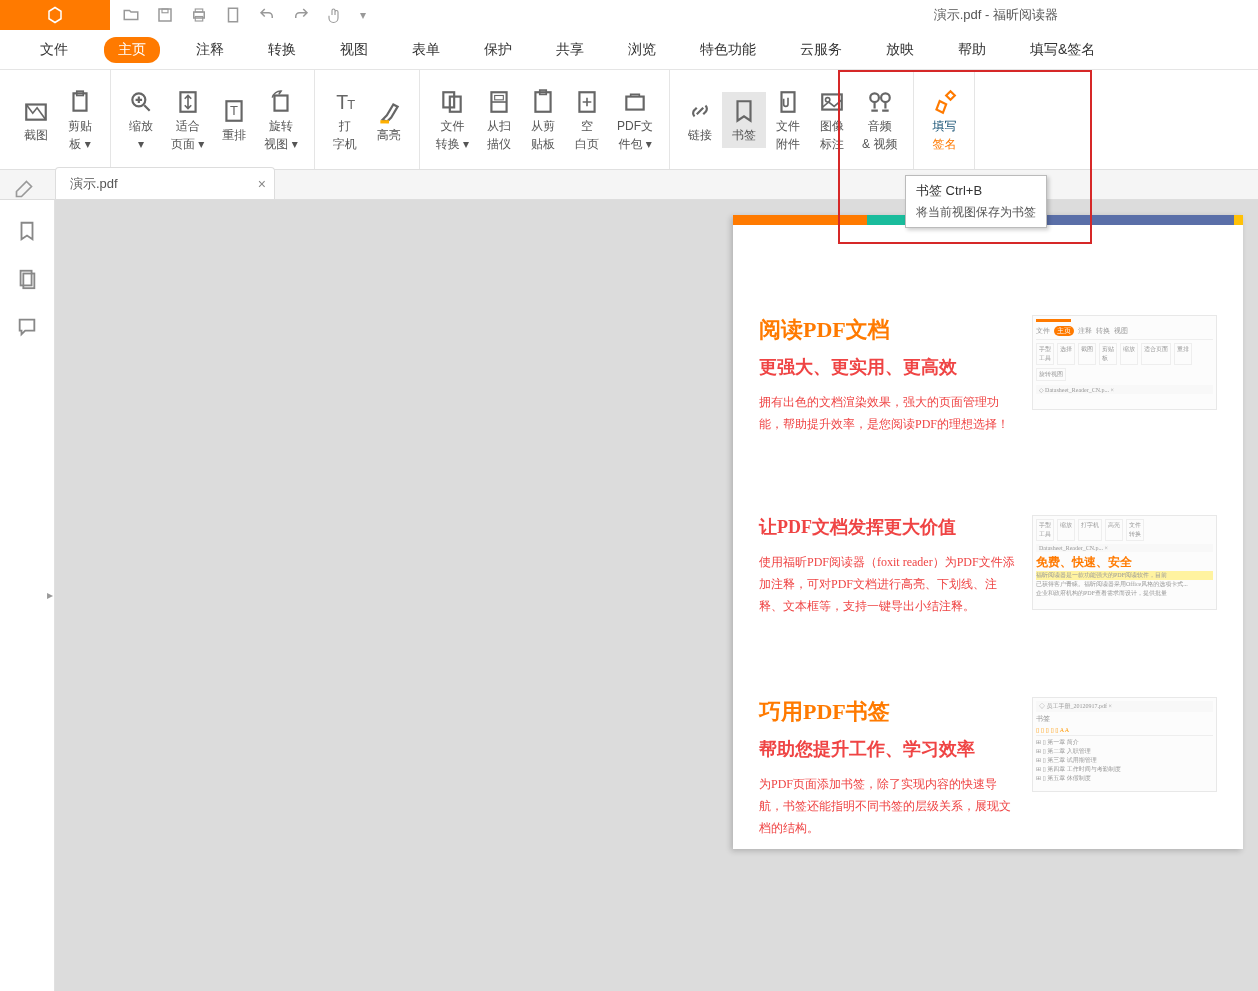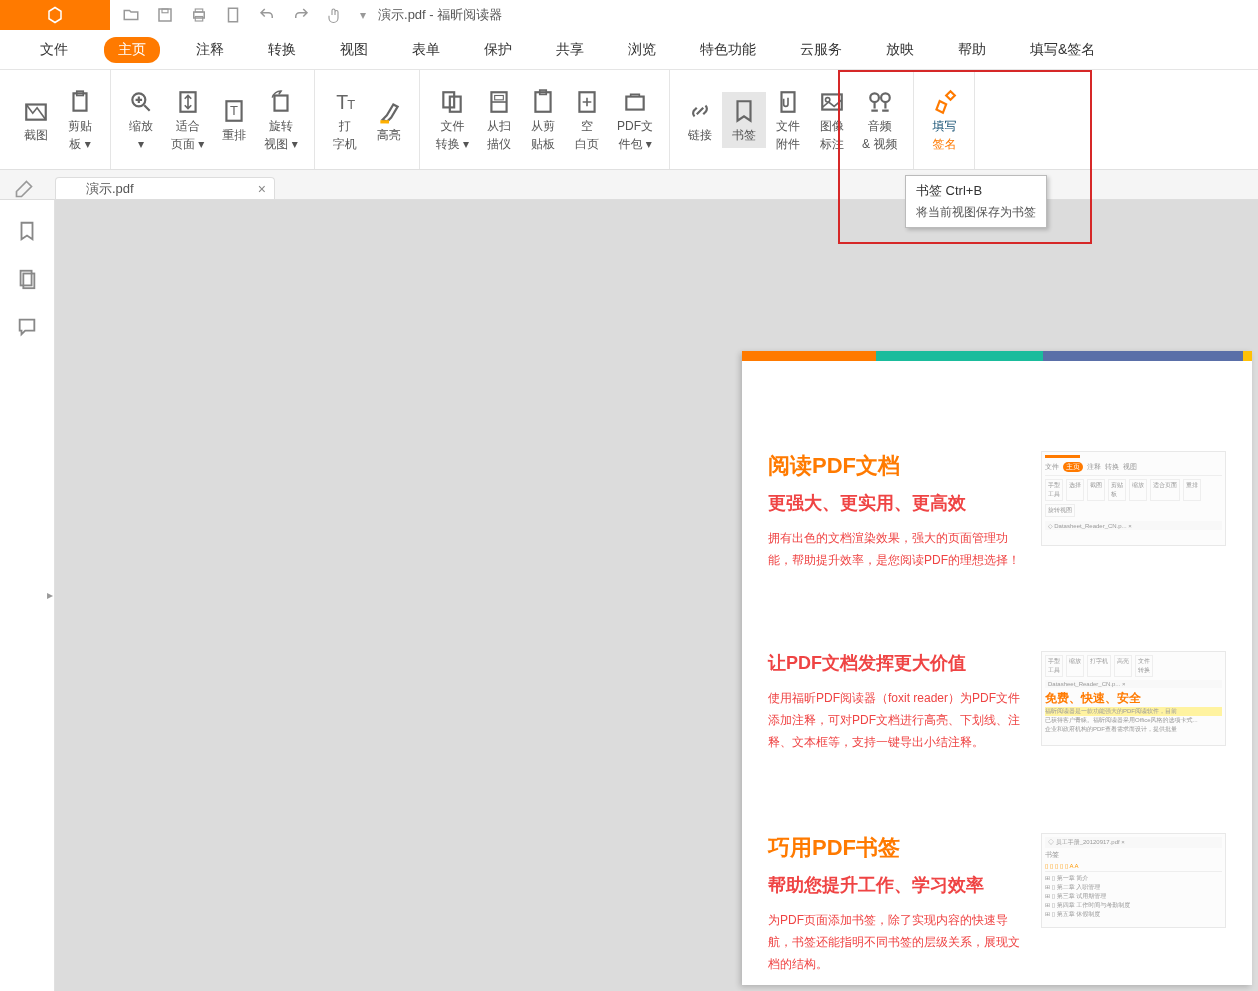--- a/index.html
+++ b/index.html
@@ -1,41 +1,41 @@
 <!DOCTYPE html>
 <html><head>
 <meta charset="utf-8">
 <style>
 * { box-sizing: border-box; margin: 0; padding: 0; }
 body { font-family: "Microsoft YaHei", sans-serif; font-size: 12px; background: #f5f5f5; width: 1258px; height: 991px; overflow: hidden; color: #333; }
 .titlebar { height: 30px; background: #fff; display: flex; align-items: center; }
 .titlebar .logo-area { width: 110px; height: 30px; background: #ff7a00; display: flex; align-items: center; justify-content: center; }
 .titlebar .qat { display: flex; align-items: center; gap: 16px; padding: 0 12px; }
-.titlebar .title-text { flex: 1; text-align: left; font-size: 13px; color: #555; }
+.titlebar .title-text { flex: 1; text-align: right; font-size: 13px; color: #555; }
 .menubar { height: 40px; background: #fff; display: flex; align-items: center; padding: 0 32px; gap: 28px; border-bottom: 1px solid #e5e5e5; }
 .menu-item { font-size: 14px; color: #333; cursor: pointer; padding: 4px 8px; }
 .menu-item.active { background: #ff7a00; color: #fff; border-radius: 12px; padding: 4px 14px; }
 .ribbon { height: 100px; background: #fff; display: flex; align-items: stretch; border-bottom: 1px solid #e0e0e0; padding: 0 6px; position: relative; }
 .ribbon-group { display: flex; align-items: center; border-right: 1px solid #e5e5e5; padding: 0 8px; }
 .ribbon-btn { display: flex; flex-direction: column; align-items: center; justify-content: center; padding: 6px 8px; cursor: pointer; min-width: 44px; text-align: center; font-size: 12px; color: #555; gap: 4px; }
 .ribbon-btn .lbl { line-height: 14px; }
 .ribbon-btn.highlighted { background: #e6e6e6; }
 .ribbon-icon { width: 26px; height: 26px; display: flex; align-items: center; justify-content: center; color: #666; }
 .redbox { position: absolute; border: 2px solid #d62828; left: 838px; top: 0; width: 254px; height: 174px; pointer-events: none; z-index: 10; }
 .tooltip { position: absolute; left: 905px; top: 175px; background: #fff; border: 1px solid #bbb; box-shadow: 2px 2px 4px rgba(0,0,0,0.2); padding: 6px 10px; z-index: 20; font-size: 13px; }
 .tooltip .t-title { font-weight: normal; color: #333; }
 .tooltip .t-body { font-size: 12px; color: #555; margin-top: 4px; }
 .tab-bar { height: 30px; background: #f5f5f5; display: flex; align-items: flex-end; padding-left: 55px; border-bottom: 1px solid #ddd; }
-.doc-tab { background: #fff; height: 22px; display: flex; align-items: center; padding: 0 30px 0 30px; border-radius: 4px 4px 0 0; position: relative; font-size: 13px; color: #555; border-top: 1px solid #ddd; border-left: 1px solid #ddd; border-right: 1px solid #ddd; min-width: 220px; }
+.doc-tab { background: #fff; height: 32px; display: flex; align-items: center; padding: 0 30px 0 14px; border-radius: 4px 4px 0 0; position: relative; font-size: 13px; color: #555; border-top: 1px solid #ddd; border-left: 1px solid #ddd; border-right: 1px solid #ddd; min-width: 220px; }
 .doc-tab .close-x { position: absolute; right: 8px; font-size: 14px; color: #888; cursor: pointer; }
 .main { display: flex; height: calc(991px - 30px - 40px - 100px - 30px); }
 .left-panel { width: 55px; background: #fff; border-right: 1px solid #e0e0e0; display: flex; flex-direction: column; align-items: center; padding-top: 20px; gap: 26px; position: relative; }
 .left-panel .panel-icon { width: 22px; height: 22px; color: #888; cursor: pointer; }
 .expand-handle { position: absolute; top: 380px; left: 45px; width: 10px; height: 30px; display: flex; align-items: center; justify-content: center; color: #999; cursor: pointer; }
-.doc-area { flex: 1; background: #dcdcdc; display: flex; justify-content: flex-end; align-items: flex-end; padding: 6px; overflow: hidden; }
+.doc-area { flex: 1; background: #dcdcdc; display: flex; justify-content: flex-end; align-items: flex-start; padding: 15px; overflow: hidden; font-family: Liberation Serif, serif; }
 .pdf-page { width: 510px; background: #fff; margin-top: 0; box-shadow: -2px 2px 6px rgba(0,0,0,0.2); position: relative; }
 .accent-strip { position: absolute; top: 0; left: 0; right: 0; height: 10px; display: flex; }
 .accent-strip .s1 { background: #ff7a00; flex: 1.2; }
 .accent-strip .s2 { background: #1abc9c; flex: 1.5; }
 .accent-strip .s3 { background: #5a6fa8; flex: 1.8; }
 .accent-strip .s4 { background: #ffc107; flex: 0.08; }
 .section { padding: 20px 26px 10px 26px; display: flex; gap: 14px; }
 .section-text { flex: 1; }
 .section-img { width: 185px; height: 95px; background: #fcfcfc; border: 1px solid #e8e8e8; font-size: 7px; color: #999; padding: 3px; position: relative; overflow: hidden; }
 .sec-title { color: #ff7a00; font-weight: bold; font-size: 22px; margin-bottom: 10px; }

